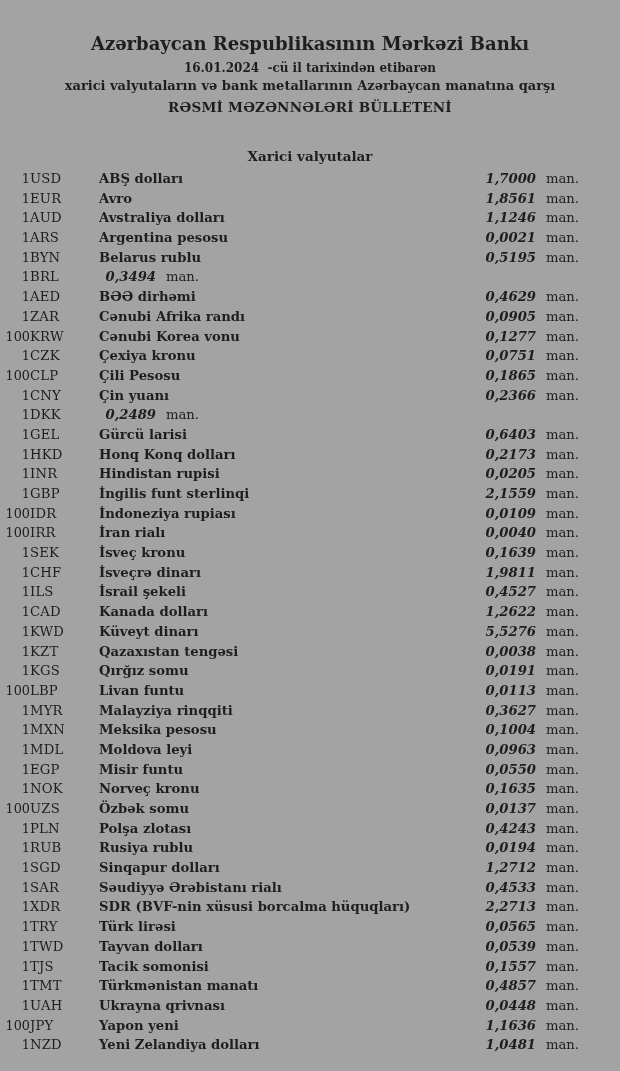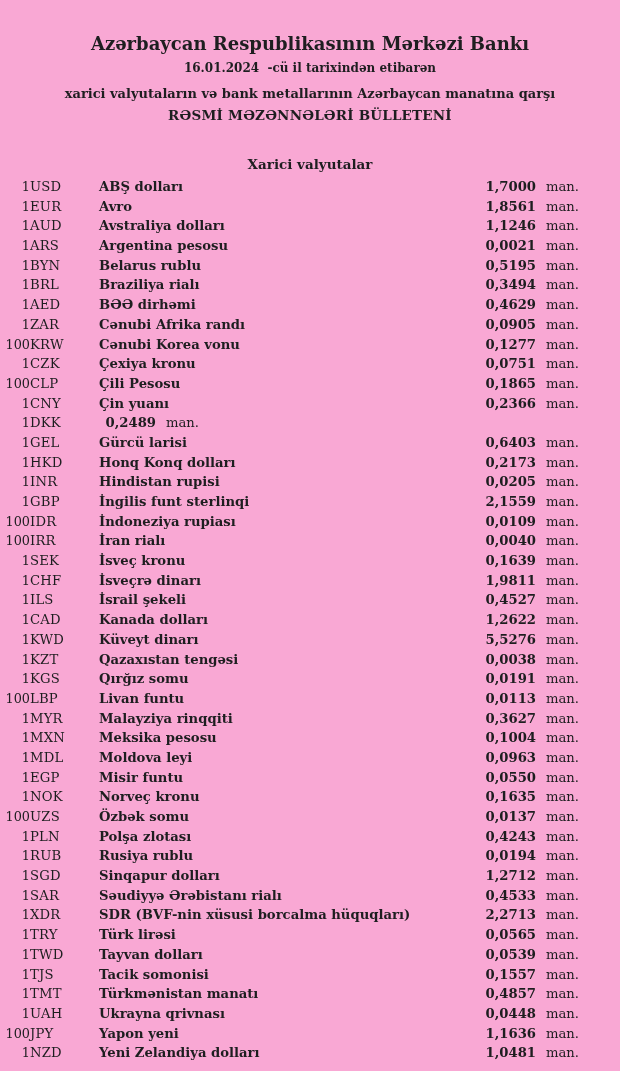--- a/index.html
+++ b/index.html
@@ -4,42 +4,42 @@
 <style>
   html, body {
     margin: 0;
     padding: 0;
     background: #ffffff;
   }
   .page {
     position: relative;
     width: 620px;
     height: 1071px;
-    background: #f9a8d4;
+    background: #a3a3a3;
     font-family: "DejaVu Serif", "Liberation Serif", serif;
     color: #1e1e20;
     overflow: hidden;
   }
   .bank-title {
     padding-top: 33px;
     text-align: center;
     font-size: 18px;
     font-weight: 700;
     line-height: 21px;
   }
   .date-line {
     margin-top: 6px;
     text-align: center;
     font-size: 12px;
     font-weight: 700;
     line-height: 17px;
     white-space: pre;
   }
   .subject-line {
-    margin-top: 8px;
+    margin-top: 0;
     text-align: center;
     font-size: 13px;
     font-weight: 700;
     line-height: 18px;
   }
   .bulletin-title {
     margin-top: 3px;
     text-align: center;
     font-size: 13.5px;
     font-weight: 700;
@@ -80,20 +80,21 @@
     flex: 1 1 auto;
     padding-left: 3px;
     white-space: nowrap;
     overflow: hidden;
     font-weight: bold;
   }
   .rate {
     width: 60px;
     text-align: right;
     font-weight: 700;
+    font-style: italic;
     flex: none;
   }
   .man {
     width: 34px;
     margin-left: 10px;
     text-align: left;
     flex: none;
   }
 </style>
 </head>
@@ -139,21 +140,20 @@
       <div class="row">
         <span class="qty">1</span>
         <span class="code">BYN</span>
         <span class="name">Belarus rublu</span>
         <span class="rate">0,5195</span>
         <span class="man">man.</span>
       </div>
       <div class="row">
         <span class="qty">1</span>
         <span class="code">BRL</span>
-        <span class="name">Braziliya rialı</span>
         <span class="rate">0,3494</span>
         <span class="man">man.</span>
       </div>
       <div class="row">
         <span class="qty">1</span>
         <span class="code">AED</span>
         <span class="name">BƏƏ dirhəmi</span>
         <span class="rate">0,4629</span>
         <span class="man">man.</span>
       </div>

